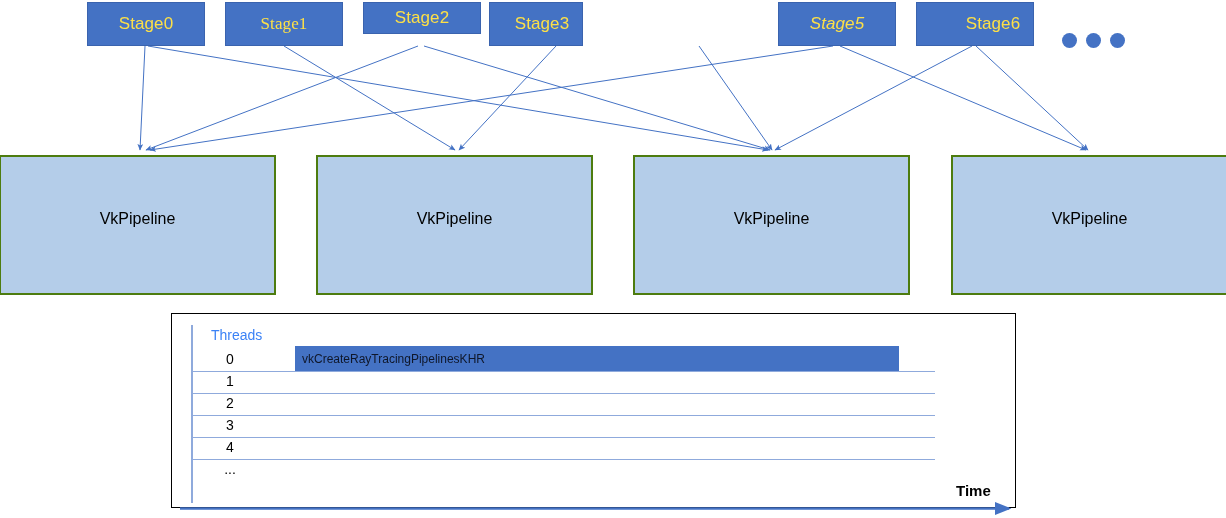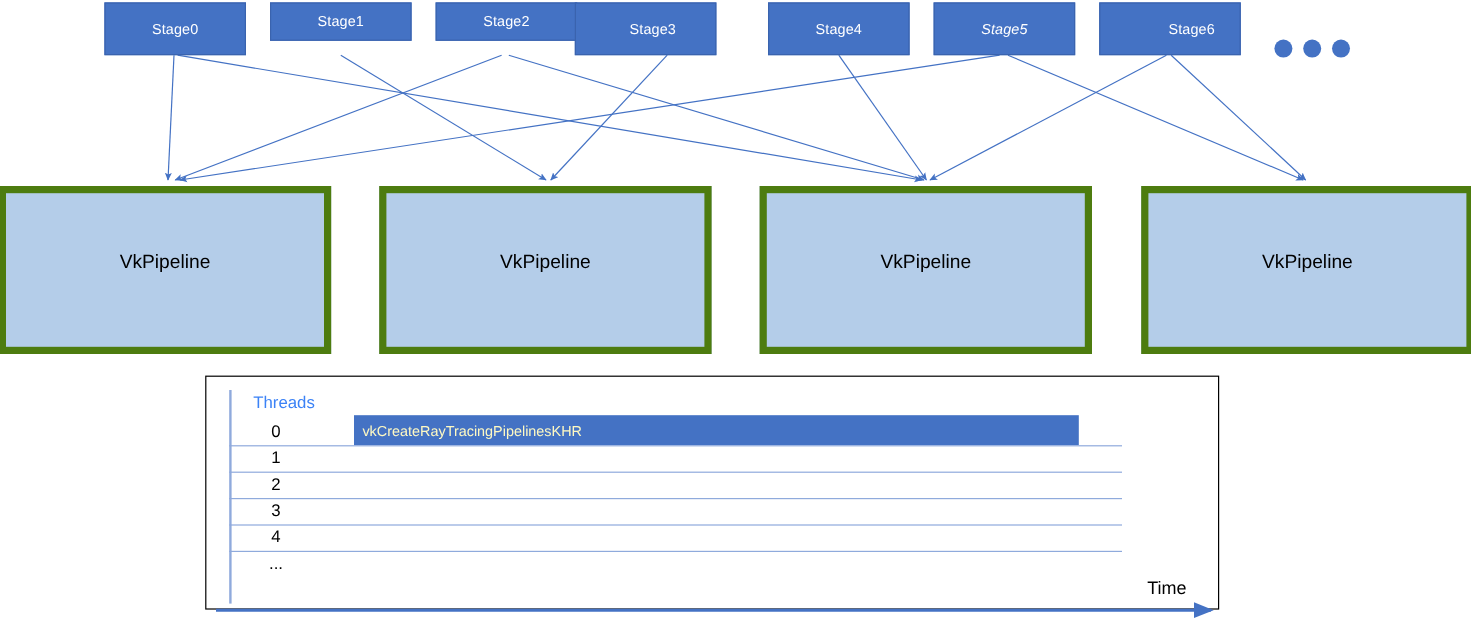--- a/index.html
+++ b/index.html
@@ -28,22 +28,22 @@
     height: 518px;
     pointer-events: none;
   }
 
   
   .stage-box {
     position: absolute;
     box-sizing: border-box;
     background: #4472C4;
     border: 1px solid #3A63AE;
-    color: #ffffff;
-    font-size: 12px;
+    color: #fde047;
+    font-size: 17px;
     display: flex;
     align-items: center;
     justify-content: center;
     letter-spacing: 0.1px;
   }
 
   
   .ellipsis-dots {
     position: absolute;
     display: flex;
@@ -55,21 +55,21 @@
     height: 15px;
     border-radius: 50%;
     background: #4472C4;
   }
 
   
   .pipeline-box {
     position: absolute;
     box-sizing: border-box;
     background: #B4CDE9;
-    border: 6px solid #4d7c0f;
+    border: 2px solid #4d7c0f;
     color: #000000;
     font-size: 16px;
     display: flex;
     align-items: center;
     justify-content: center;
   }
   .pipeline-box .pl-label {
     transform: translateY(-6px);
   }
 
@@ -108,32 +108,33 @@
   }
   .tl-row-rule {
     position: absolute;
     left: 19px;
     height: 1px;
     background: #8FAADC;
   }
   .tl-bar {
     position: absolute;
     background: #4472C4;
-    color: #fef9c3;
+    color: #0f172a;
     font-size: 12px;
     display: flex;
     align-items: center;
     box-sizing: border-box;
     padding-left: 7px;
     white-space: nowrap;
   }
   .tl-time-label {
     position: absolute;
     font-size: 15px;
     color: #000000;
+    font-weight: bold;
   }
   #time-arrow {
     position: absolute;
     left: 171px;
     top: 500px;
     width: 860px;
     height: 18px;
     pointer-events: none;
   }
 </style>
@@ -170,31 +171,28 @@
 
       <path d="M972,46 L775,150"></path>
 
       <path d="M976,46 L1088,150"></path>
     </g>
   </svg>
 
   <div class="stage-box" style="left:87px;  top:2px; width:118px; height:44px;">
     <span>Stage0</span>
   </div>
-  <div class="stage-box" style="left:225px; top:2px; width:118px; height:32px;">
+  <div class="stage-box" style="left:225px; top:2px; width:118px; height:44px;font-family:Liberation Serif, serif;">
     <span>Stage1</span>
   </div>
   <div class="stage-box" style="left:363px; top:2px; width:118px; height:32px;">
     <span>Stage2</span>
   </div>
-  <div class="stage-box" style="left:479px; top:2px; width:118px; height:44px;padding-left:12px;">
+  <div class="stage-box" style="left:489px; top:2px; width:94px; height:44px;padding-left:12px;">
     <span>Stage3</span>
-  </div>
-  <div class="stage-box" style="left:640px; top:2px; width:118px; height:44px;">
-    <span>Stage4</span>
   </div>
   <div class="stage-box" style="left:778px; top:2px; width:118px; height:44px;font-style:italic;">
     <span>Stage5</span>
   </div>
   <div class="stage-box" style="left:916px; top:2px; width:118px; height:44px;padding-left:36px;">
     <span>Stage6</span>
   </div>
 
   <div class="ellipsis-dots" style="left:1062px; top:33px;">
     <span class="dot"></span>

